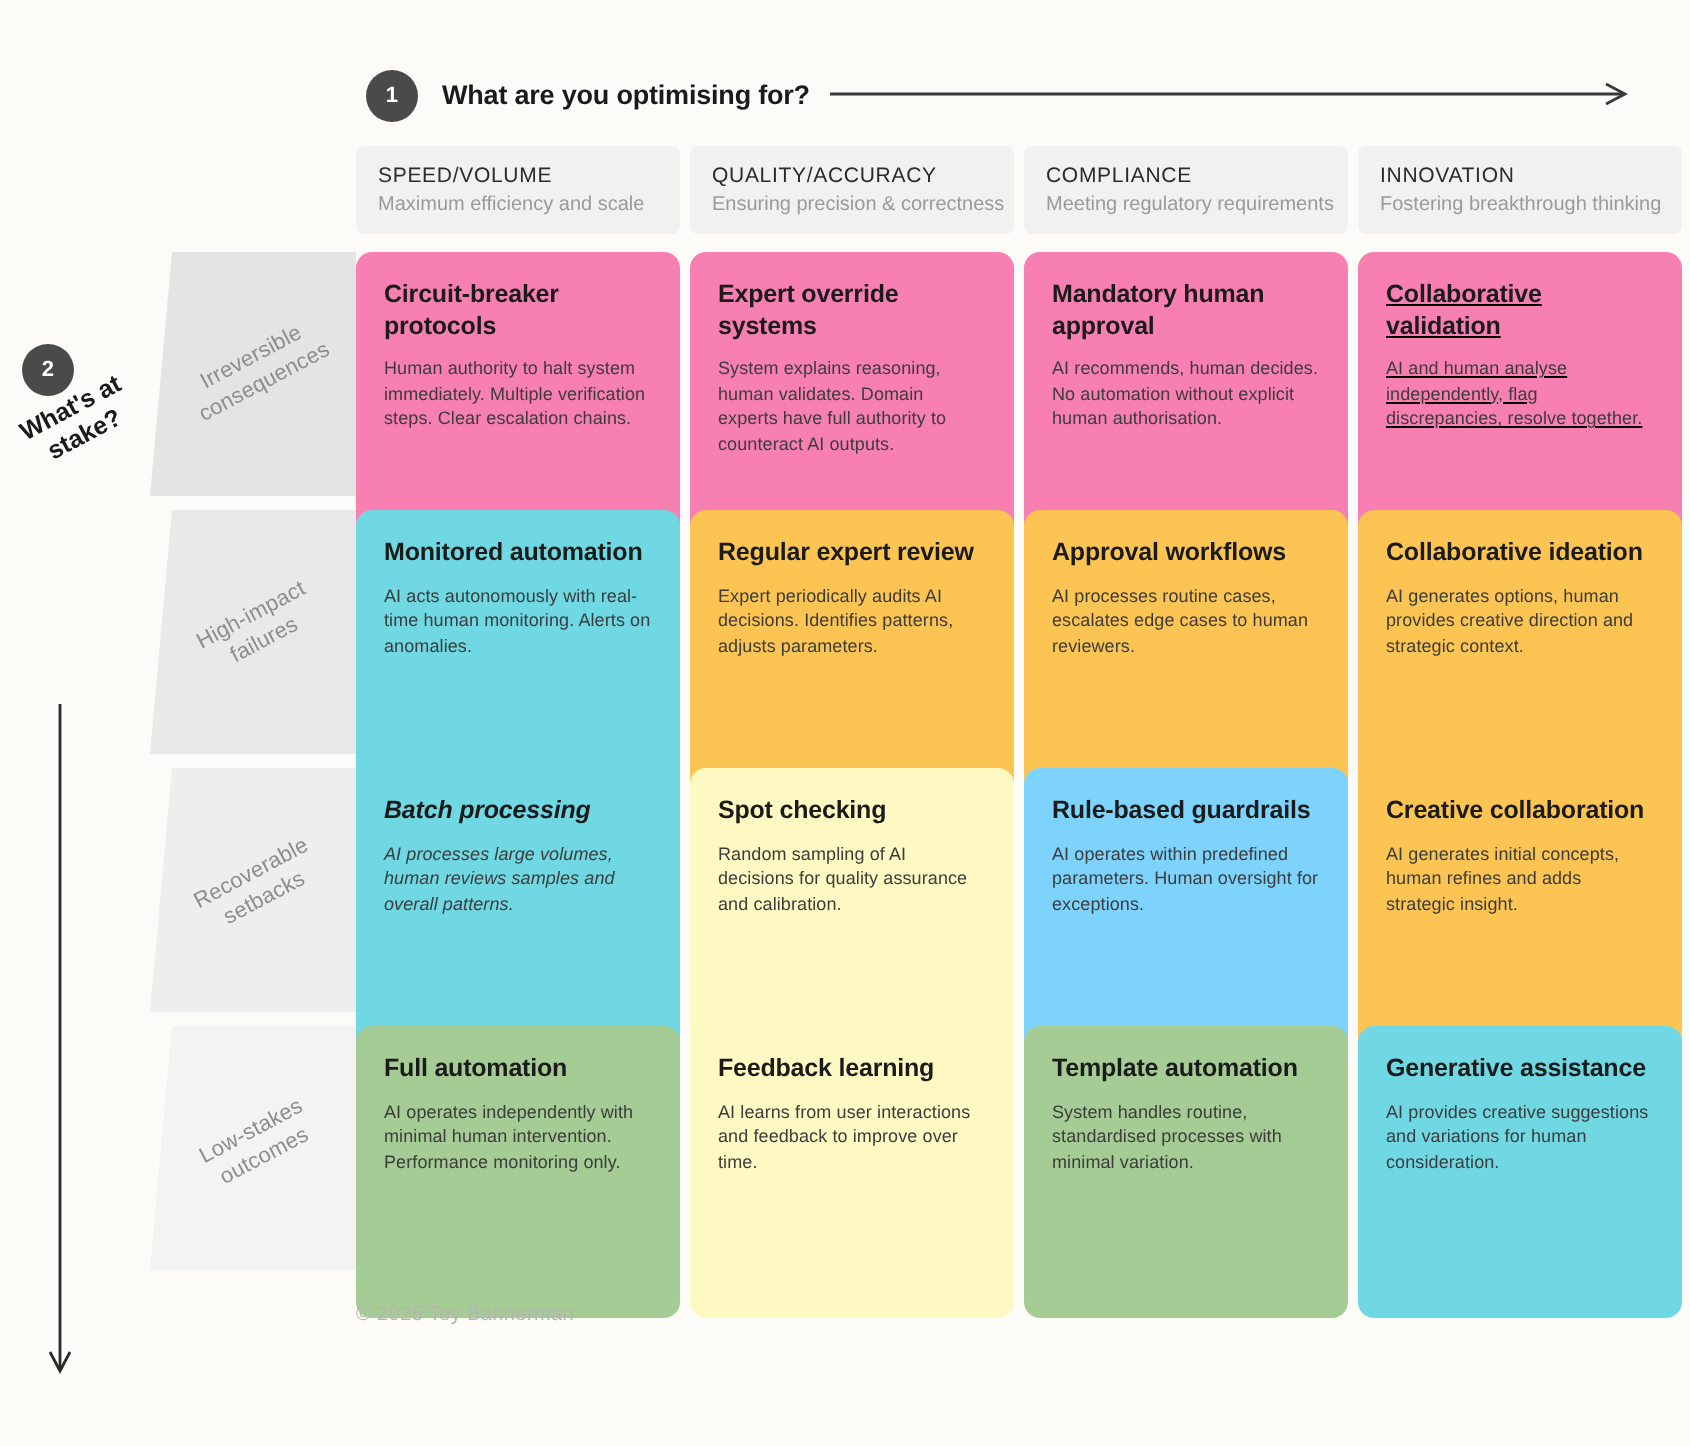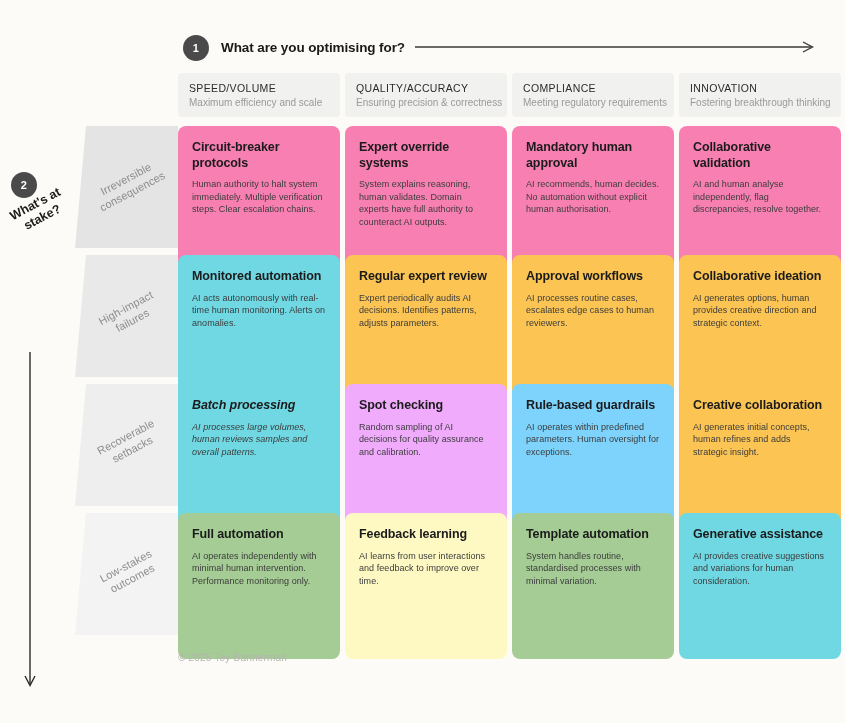--- a/index.html
+++ b/index.html
@@ -247,21 +247,21 @@
         <div class="c-body">Human authority to halt system immediately. Multiple verification steps. Clear escalation chains.</div>
       </div>
       <div class="cell" style="left: 345px; top: 126px; background: rgb(247, 127, 178);">
         <div class="c-title">Expert override systems</div>
         <div class="c-body">System explains reasoning, human validates. Domain experts have full authority to counteract AI outputs.</div>
       </div>
       <div class="cell" style="left: 512px; top: 126px; background: rgb(247, 127, 178);">
         <div class="c-title">Mandatory human approval</div>
         <div class="c-body">AI recommends, human decides. No automation without explicit human authorisation.</div>
       </div>
-      <div class="cell" style="left: 679px; top: 126px; background: rgb(247, 127, 178);">
+      <div class="cell" style="left: 679px; top: 126px; background: rgb(247, 127, 178); text-decoration: underline;">
         <div class="c-title">Collaborative validation</div>
         <div class="c-body">AI and human analyse independently, flag discrepancies, resolve together.</div>
       </div>
       <div class="cell" style="left: 178px; top: 255px; background: rgb(111, 216, 227);">
         <div class="c-title">Monitored automation</div>
         <div class="c-body">AI acts autonomously with real-time human monitoring. Alerts on anomalies.</div>
       </div>
       <div class="cell" style="left: 345px; top: 255px; background: rgb(251, 196, 83);">
         <div class="c-title">Regular expert review</div>
         <div class="c-body">Expert periodically audits AI decisions. Identifies patterns, adjusts parameters.</div>
@@ -271,21 +271,21 @@
         <div class="c-body">AI processes routine cases, escalates edge cases to human reviewers.</div>
       </div>
       <div class="cell" style="left: 679px; top: 255px; background: rgb(251, 196, 83);">
         <div class="c-title">Collaborative ideation</div>
         <div class="c-body">AI generates options, human provides creative direction and strategic context.</div>
       </div>
       <div class="cell" style="left: 178px; top: 384px; background: rgb(111, 216, 227); font-style: italic;">
         <div class="c-title">Batch processing</div>
         <div class="c-body">AI processes large volumes, human reviews samples and overall patterns.</div>
       </div>
-      <div class="cell" style="left: 345px; top: 384px; background: #f0abfc;">
+      <div class="cell" style="left: 345px; top: 384px; background: #fef9c3;">
         <div class="c-title">Spot checking</div>
         <div class="c-body">Random sampling of AI decisions for quality assurance and calibration.</div>
       </div>
       <div class="cell" style="left: 512px; top: 384px; background: #7dd3fc;">
         <div class="c-title">Rule-based guardrails</div>
         <div class="c-body">AI operates within predefined parameters. Human oversight for exceptions.</div>
       </div>
       <div class="cell" style="left: 679px; top: 384px; background: rgb(251, 196, 83);">
         <div class="c-title">Creative collaboration</div>
         <div class="c-body">AI generates initial concepts, human refines and adds strategic insight.</div>

